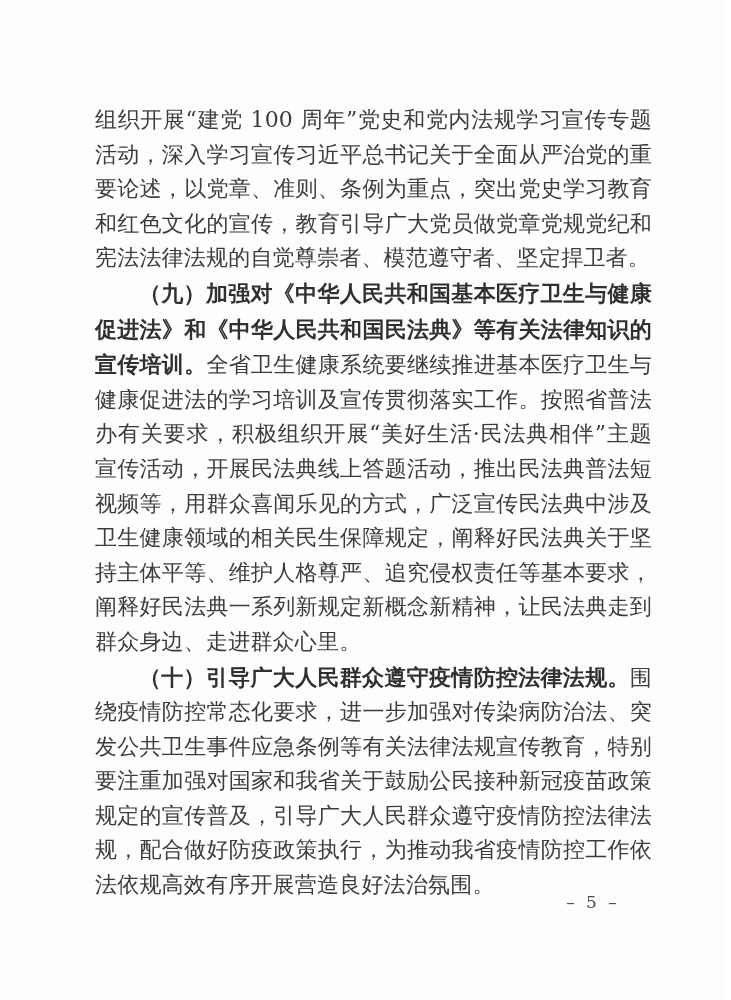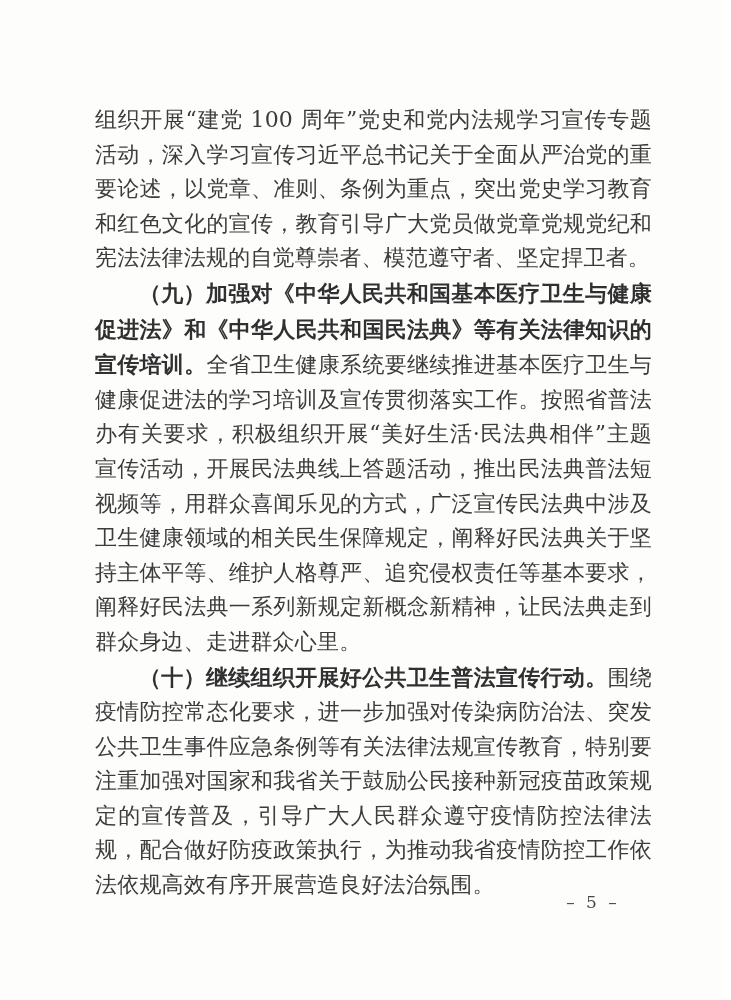--- a/index.html
+++ b/index.html
@@ -53,18 +53,18 @@
     white-space: nowrap;
   }
 </style>
 </head>
 <body>
 
 <div class="page">
   <div class="text-block">
       <p class="para"><span class="run">组织开展“建党 100 周年”党史和党内法规学习宣传专题活动，深入学习宣传习近平总书记关于全面从严治党的重要论述，以党章、准则、条例为重点，突出党史学习教育和红色文化的宣传，教育引导广大党员做党章党规党纪和宪法法律法规的自觉尊崇者、模范遵守者、坚定捍卫者。</span></p>
       <p class="para indent"><span class="run bold">（九）加强对《中华人民共和国基本医疗卫生与健康促进法》和《中华人民共和国民法典》等有关法律知识的宣传培训。</span><span class="run">全省卫生健康系统要继续推进基本医疗卫生与健康促进法的学习培训及宣传贯彻落实工作。按照省普法办有关要求，积极组织开展“美好生活·民法典相伴”主题宣传活动，开展民法典线上答题活动，推出民法典普法短视频等，用群众喜闻乐见的方式，广泛宣传民法典中涉及卫生健康领域的相关民生保障规定，阐释好民法典关于坚持主体平等、维护人格尊严、追究侵权责任等基本要求，阐释好民法典一系列新规定新概念新精神，让民法典走到群众身边、走进群众心里。</span></p>
-      <p class="para indent"><span class="run bold">（十）继续组织开展好公共卫生普法宣传行动。</span><span class="run">围绕疫情防控常态化要求，进一步加强对传染病防治法、突发公共卫生事件应急条例等有关法律法规宣传教育，特别要注重加强对国家和我省关于鼓励公民接种新冠疫苗政策规定的宣传普及，引导广大人民群众遵守疫情防控法律法规，配合做好防疫政策执行，为推动我省疫情防控工作依法依规高效有序开展营造良好法治氛围。</span></p>
+      <p class="para indent"><span class="run bold">（十）引导广大人民群众遵守疫情防控法律法规。</span><span class="run">围绕疫情防控常态化要求，进一步加强对传染病防治法、突发公共卫生事件应急条例等有关法律法规宣传教育，特别要注重加强对国家和我省关于鼓励公民接种新冠疫苗政策规定的宣传普及，引导广大人民群众遵守疫情防控法律法规，配合做好防疫政策执行，为推动我省疫情防控工作依法依规高效有序开展营造良好法治氛围。</span></p>
     </div>
   <div class="footer">
     <span>– 5 –</span>
   </div>
 </div>
 
 </body></html>

